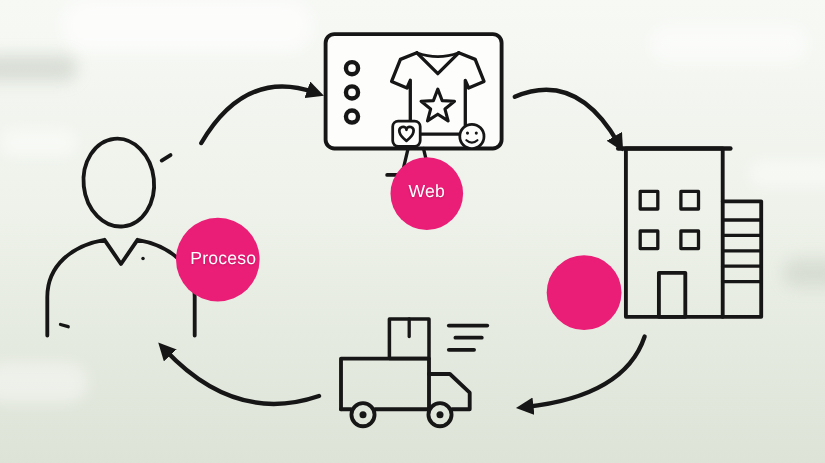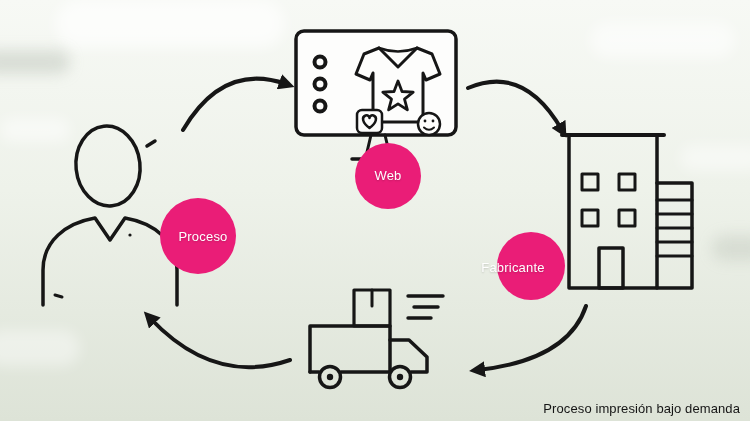--- a/index.html
+++ b/index.html
@@ -16,21 +16,21 @@
   .canvas{
     position:relative;width:750px;height:421px;overflow:hidden;
     background:linear-gradient(180deg,var(--bg-top) 0%,var(--bg-mid) 45%,var(--bg-bottom) 100%);
   }
   .cloud{position:absolute;border-radius:999px;filter:blur(7px);pointer-events:none}
   .icon{position:absolute;color:var(--line)}
   svg{display:block;overflow:visible}
   .bubble{position:absolute;border-radius:50%;background:var(--accent)}
   .bubble-label{
     position:absolute;transform:translate(-50%,-50%);
-    color:var(--label-text);font-size:13px;letter-spacing:.2px;white-space:nowrap;
+    color:var(--label-text);font-size:16px;letter-spacing:.2px;white-space:nowrap;
     text-shadow:0 1px 2px rgba(0,0,0,.18);
   }
   .footer{
     position:absolute;right:10px;bottom:5px;
     font-size:13px;color:#151515;letter-spacing:.1px;
   }
 </style>
 </head>
 <body>
 
@@ -160,17 +160,15 @@
       </defs>
     <path d="M148 58 Q72 84 8 16" marker-end="url(#ah4)"></path>
   </svg>
 
   <div class="bubble" style="left:160px;top:198px;width:76px;height:76px"></div>
   <div class="bubble" style="left:355px;top:143px;width:66px;height:66px"></div>
   <div class="bubble" style="left:497px;top:232px;width:68px;height:68px"></div>
 
   <div class="bubble-label" style="left:203px;top:236px">Proceso</div>
   <div class="bubble-label" style="left:388px;top:175px">Web</div>
-  <div class="bubble-label" style="left:513px;top:267px">Fabricante</div>
 
-  <div class="footer">Proceso impresión bajo demanda</div>
 
 </div>
 
 </body></html>

